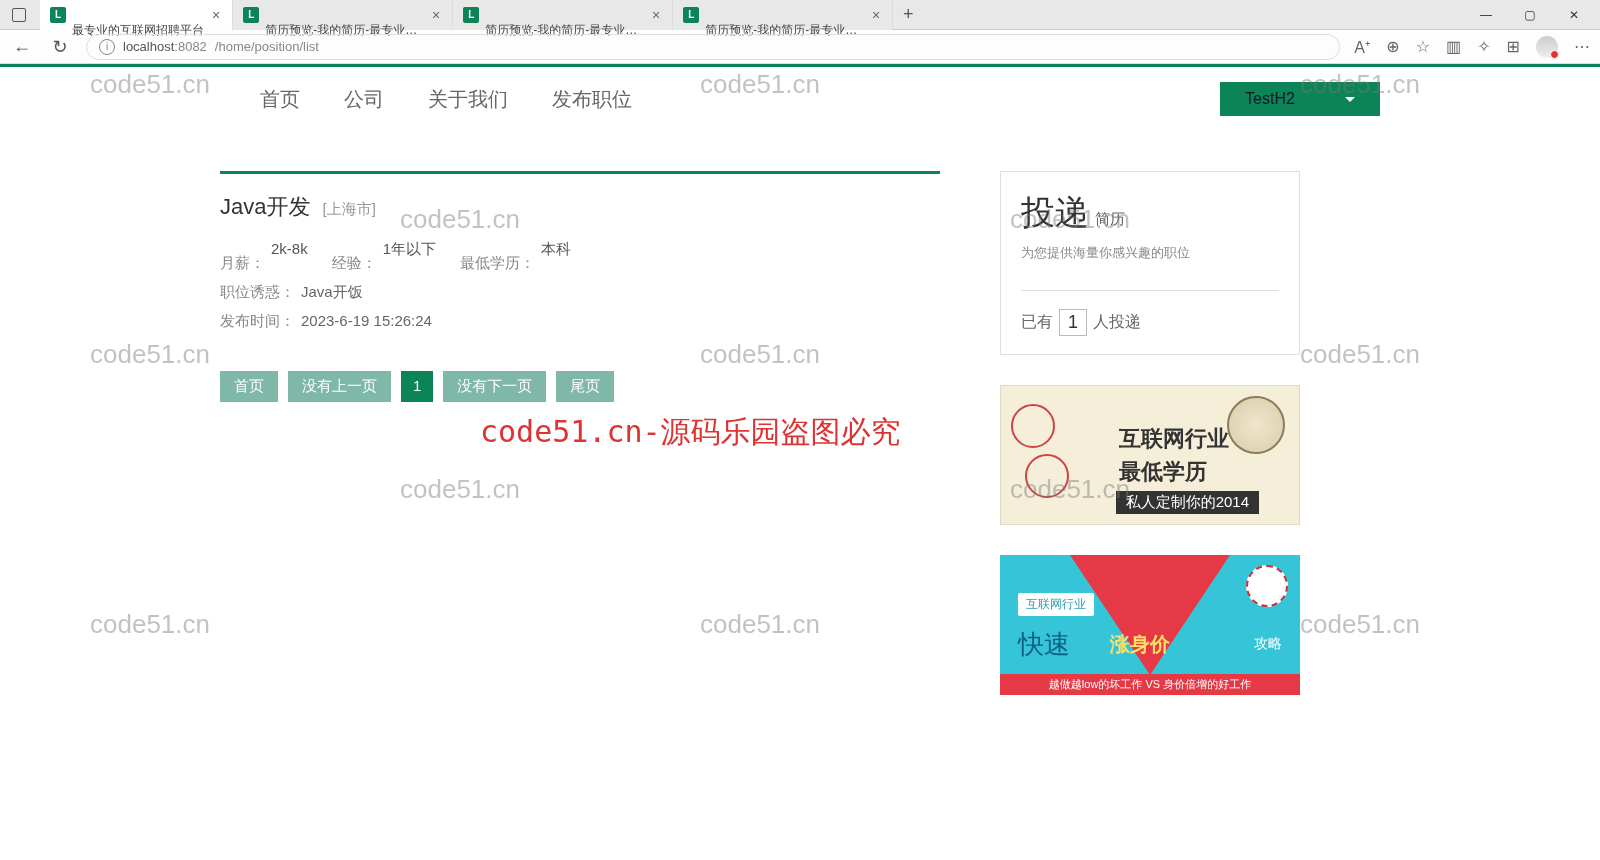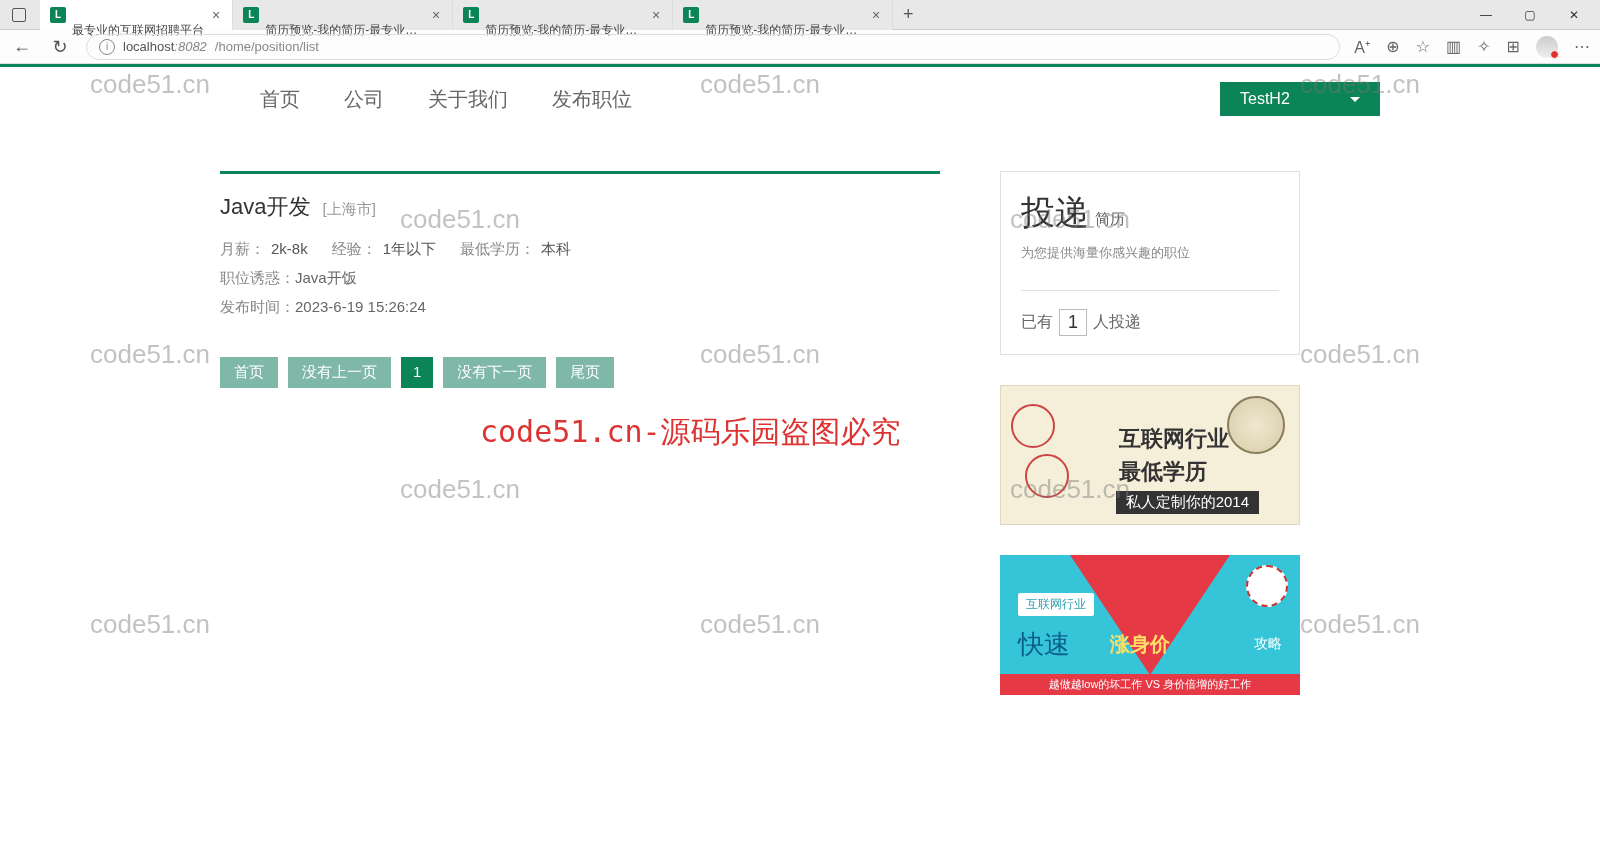--- a/index.html
+++ b/index.html
@@ -17,47 +17,47 @@
 .tab-close { color: #666; font-size: 14px; padding: 0 2px; cursor: pointer; }
 .tab-new { width: 30px; display: flex; align-items: center; justify-content: center; color: #555; font-size: 18px; }
 .win-controls { display: flex; margin-left: auto; }
 .win-btn { width: 44px; height: 30px; display: flex; align-items: center; justify-content: center; color: #333; font-size: 12px; }
 
 .addr-bar { height: 34px; background: #fdfdfd; display: flex; align-items: center; padding: 0 10px; gap: 14px; border-bottom: 1px solid #ddd; }
 .nav-btn { width: 24px; height: 24px; display: flex; align-items: center; justify-content: center; color: #555; font-size: 18px; }
 .url-box { flex: 1; height: 26px; border: 1px solid #ddd; border-radius: 14px; display: flex; align-items: center; padding: 0 12px; font-size: 13px; color: #666; gap: 8px; }
 .info-icon { width: 16px; height: 16px; border: 1.2px solid #888; border-radius: 50%; display: flex; align-items: center; justify-content: center; font-size: 10px; color: #888; }
 .url-host { color: #555; }
-.url-host .port { color: #888; font-style: italic; }
+.url-host .port { color: #888; }
 .url-path { color: #888; }
 .right-icons { display: flex; gap: 16px; align-items: center; color: #666; }
 .right-icons span { font-size: 16px; }
 .avatar-dot { width: 22px; height: 22px; border-radius: 50%; background: linear-gradient(#ccc,#eee); position: relative; }
 .avatar-dot::after { content: ''; width: 7px; height: 7px; background: #d33; border-radius: 50%; position: absolute; bottom: -1px; right: -1px; border: 1.5px solid #fff; }
 
 
 .page { position: relative; }
 .top-border { height: 3px; background: #0b8457; }
 .header { height: 64px; display: flex; align-items: center; padding: 0 60px; }
 .nav { display: flex; gap: 44px; margin-left: 200px; }
 .nav a { color: #666; font-size: 20px; text-decoration: none; }
-.user-dd { margin-left: auto; margin-right: 160px; background: #0b8457; color: #ffffff; padding: 8px 20px; display: flex; align-items: center; gap: 50px; font-size: 16px; min-width: 160px; justify-content: space-between; }
+.user-dd { margin-left: auto; margin-right: 160px; background: #0b8457; color: #0f172a; padding: 8px 20px; display: flex; align-items: center; gap: 50px; font-size: 16px; min-width: 160px; justify-content: center; }
 .caret-down { width: 0; height: 0; border-left: 5px solid transparent; border-right: 5px solid transparent; border-top: 5px solid #fff; }
 
 .content { display: flex; padding: 10px 60px; gap: 60px; margin-top: 30px; }
 .main { flex: 0 0 720px; margin-left: 160px; }
 .job-card { border-top: 3px solid #0b8457; padding-top: 18px; }
 .job-title-row { display: flex; align-items: baseline; gap: 12px; }
 .job-title { font-size: 22px; color: #333; }
 .job-loc { font-size: 15px; color: #999; }
 .job-meta { margin-top: 18px; font-size: 15px; color: #666; display: flex; gap: 6px; flex-wrap: wrap; }
-.job-meta .lbl { color: #888; }
+.job-meta .lbl { color: #888; margin-top: 14px; }
 .job-meta .val { color: #555; margin-right: 18px; }
 .job-line { margin-top: 10px; font-size: 15px; color: #666; }
-.job-line .lbl { color: #888; }
+.job-line .lbl { color: #888; margin-right: 6px; }
 
 .pagination { margin-top: 40px; display: flex; gap: 10px; }
 .page-btn { background: #7fb8a8; color: #fff; padding: 6px 14px; font-size: 15px; cursor: pointer; }
 .page-btn.active { background: #0b8457; }
 .page-btn.num { padding: 6px 12px; }
 
 .sidebar { flex: 0 0 300px; }
 .panel { border: 1px solid #e0e0e0; padding: 18px 20px; }
 .panel-title { font-size: 15px; color: #666; display: flex; align-items: baseline; gap: 6px; text-align: right; }
 .panel-title .big { font-size: 34px; color: #333; }

